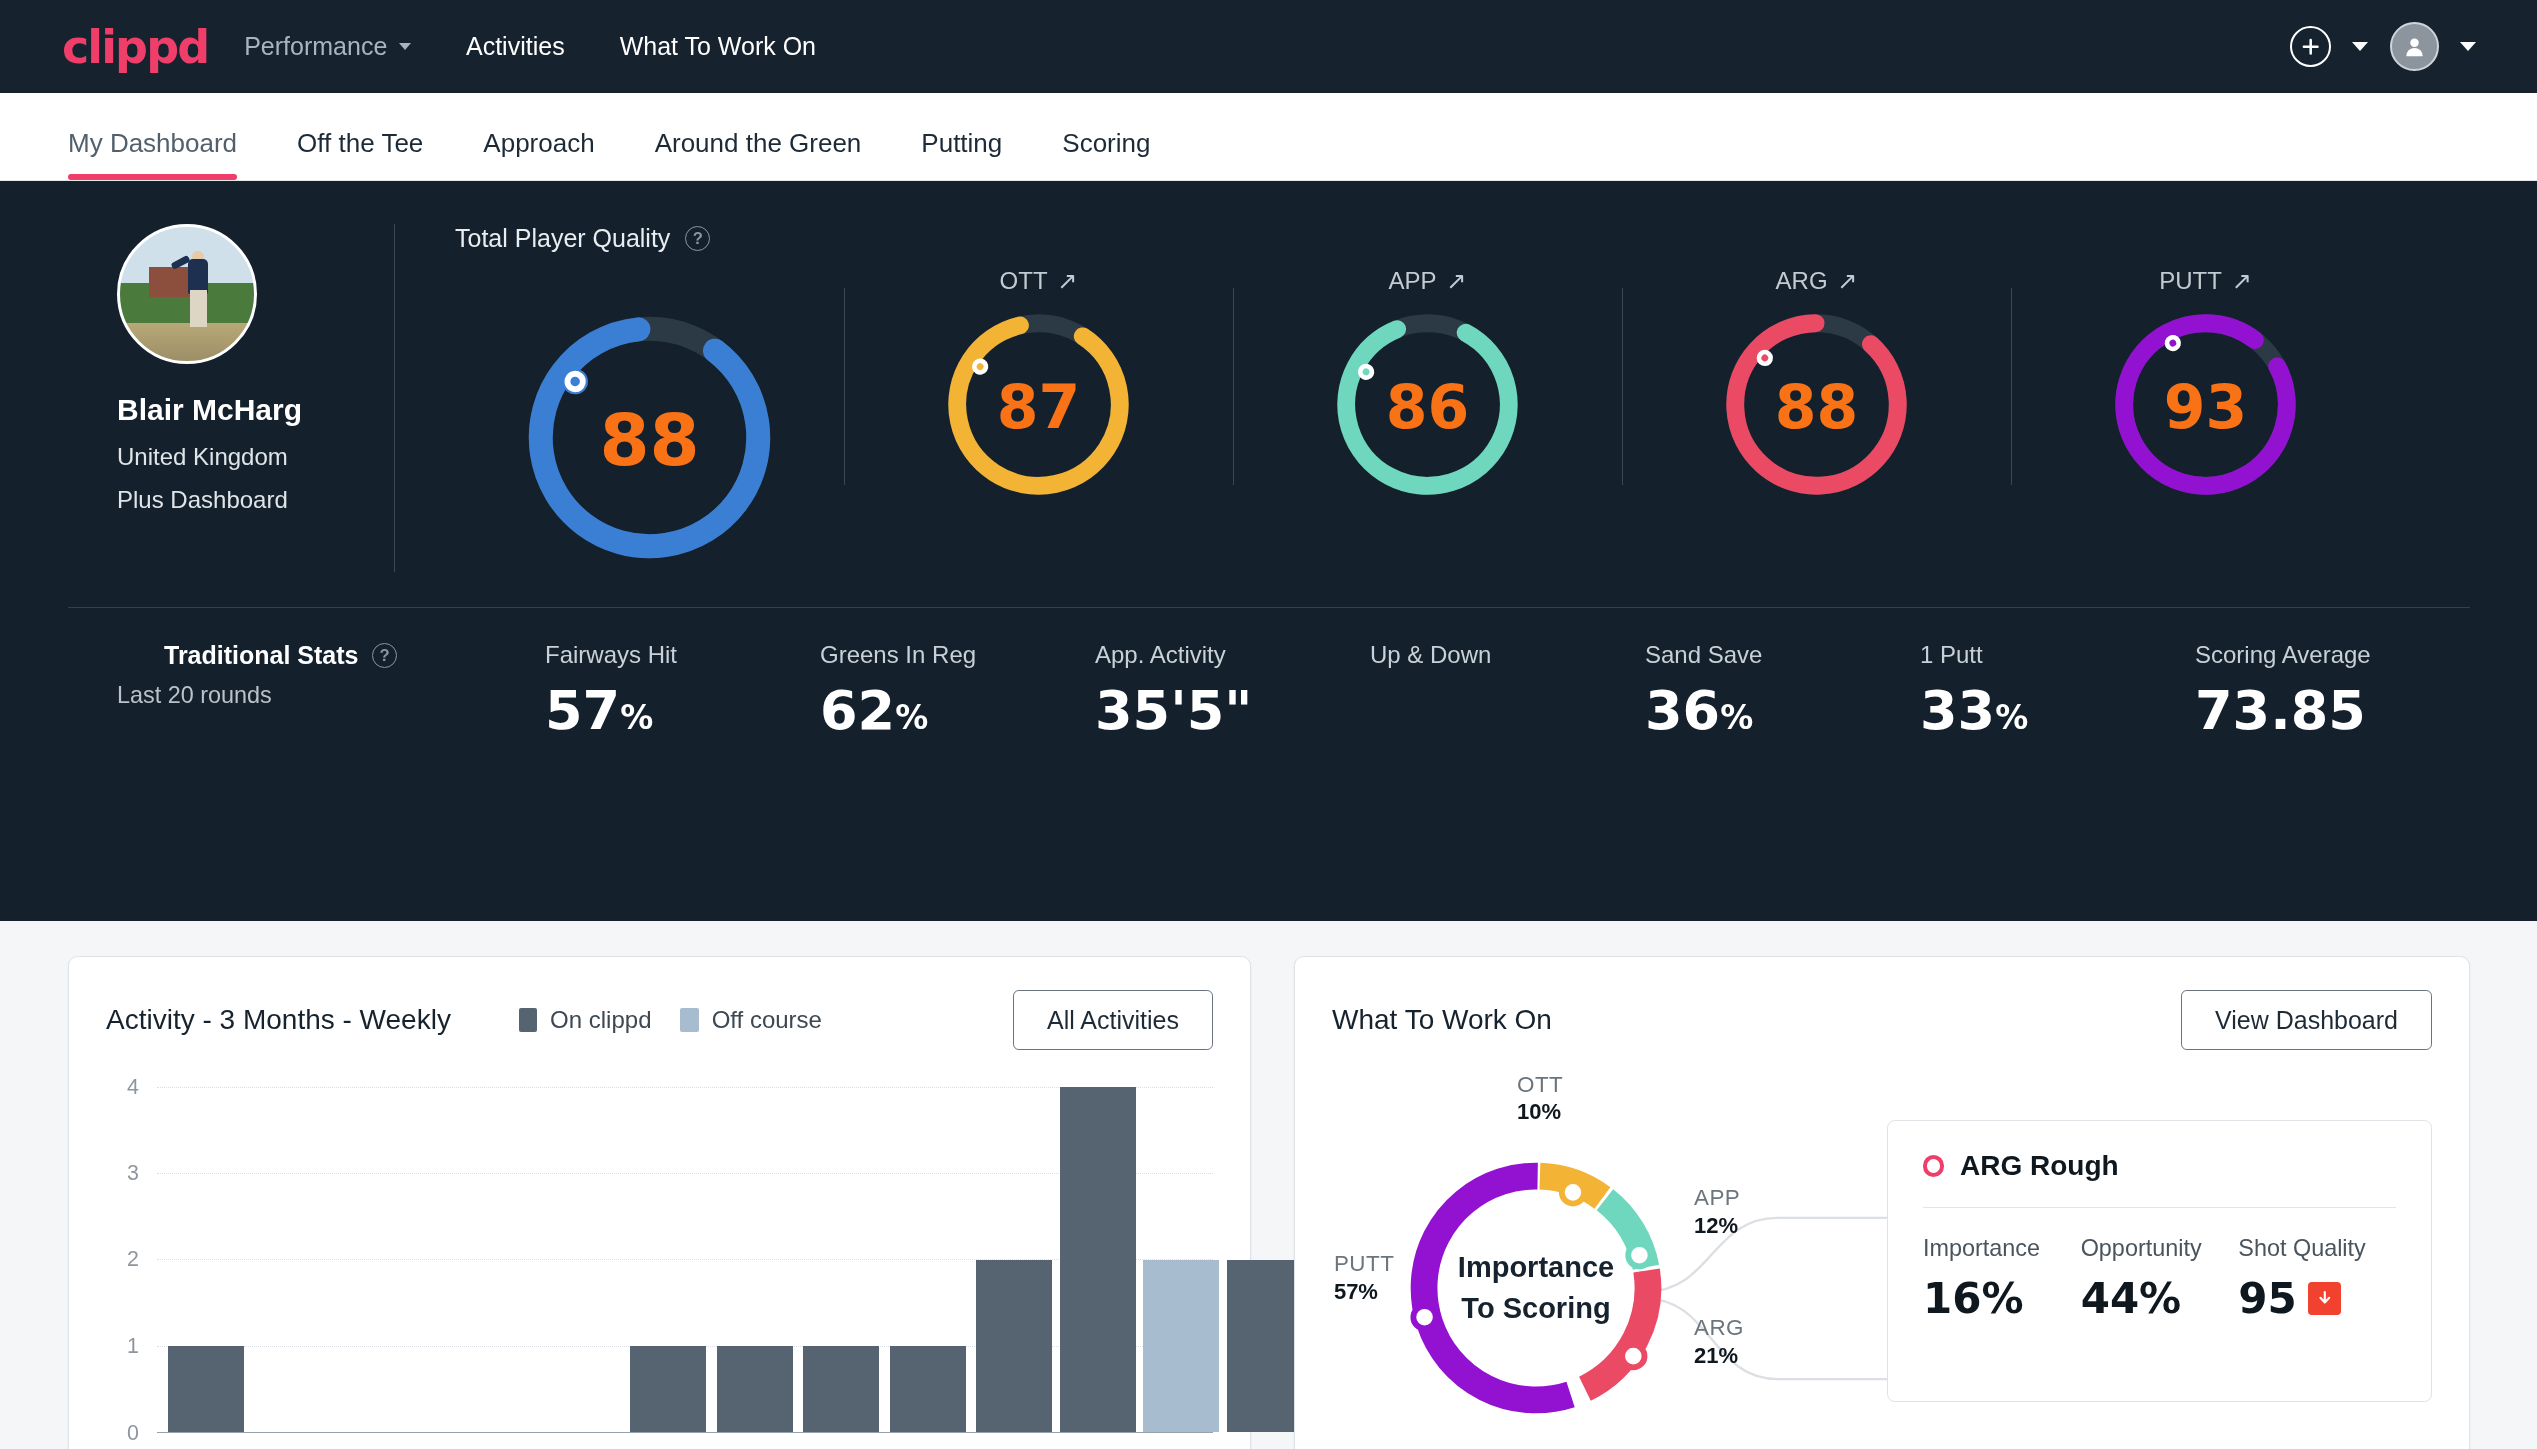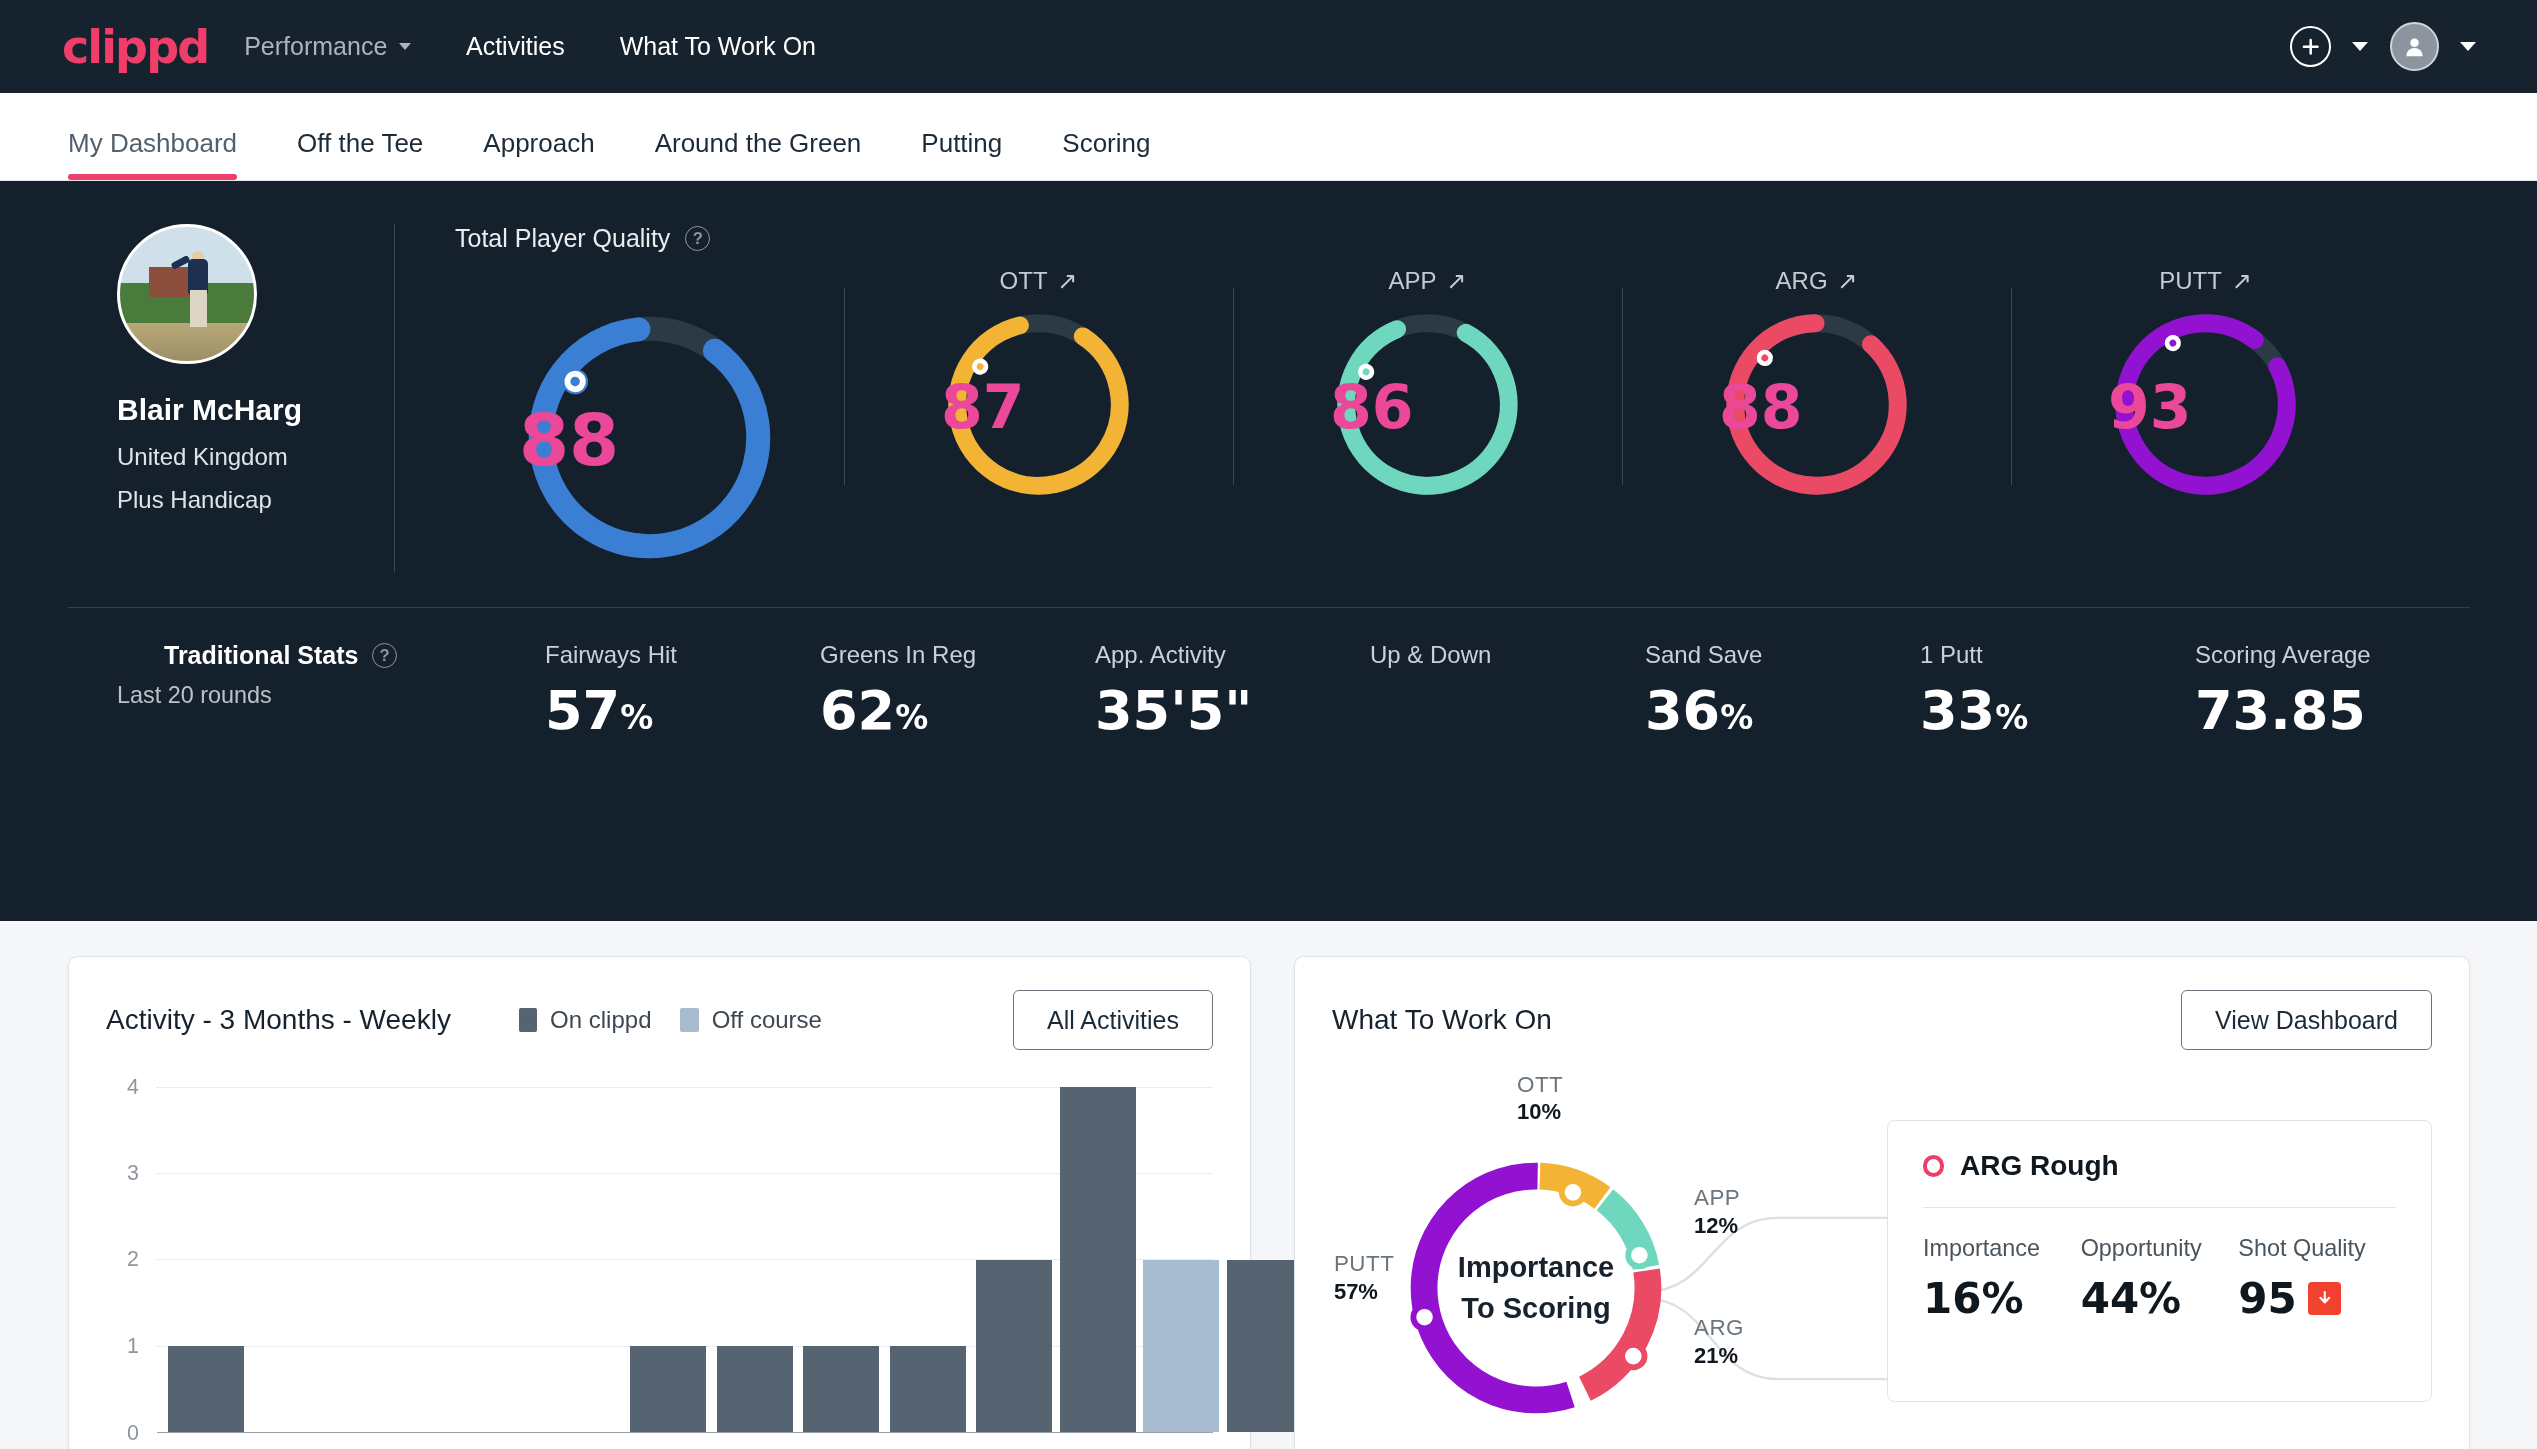--- a/index.html
+++ b/index.html
@@ -122,22 +122,22 @@
     width: 1px; background: #3a4853;
   }
   .gauge-label {
     font-size: 24px; color: #c3cbd2; display: flex;
     align-items: center; gap: 9.7px; margin-bottom: 11.7px; height: 29px;
   }
   .gauge-label .arrow { font-size: 24px; color: #c3cbd2; }
   .gauge-wrap { position: relative; }
   .gauge-val {
     position: absolute; left: 0; right: 0; top: 50%;
-    transform: translateY(-50%); text-align: left;
-    font-size: 60px; font-weight: 700; color: #ec4899;
+    transform: translateY(-50%); text-align: center;
+    font-size: 60px; font-weight: 700; color: #f97316;
     font-family: "DejaVu Sans", sans-serif;
   }
   .gauge-val.big { font-size: 72px; }
   
   .divider-h { height: 1px; background: #33414d; margin: 35px 0 0 0; }
   .trad {
     display: flex; align-items: flex-start; padding-top: 33px;
   }
   .trad-lbl { width: 477px; flex: 0 0 477px; padding-left: 49px; }
   .trad-title {
@@ -280,21 +280,21 @@
     <div class="profile">
       <div class="avatar-photo">
         <div class="bldg"></div>
         <div class="fig-arm"></div>
         <div class="fig-head"></div>
         <div class="fig-body"></div>
         <div class="fig-legs"></div>
       </div>
       <div class="pname">Blair McHarg</div>
       <div class="pmeta">United Kingdom</div>
-      <div class="pmeta">Plus Handicap</div>
+      <div class="pmeta">Plus Dashboard</div>
     </div>
 
     <div class="tpq-area">
       <div class="tpq-head">
         <span>Total Player Quality</span>
         <span class="qmark">?</span>
       </div>
 
       <div class="gauges">
 

